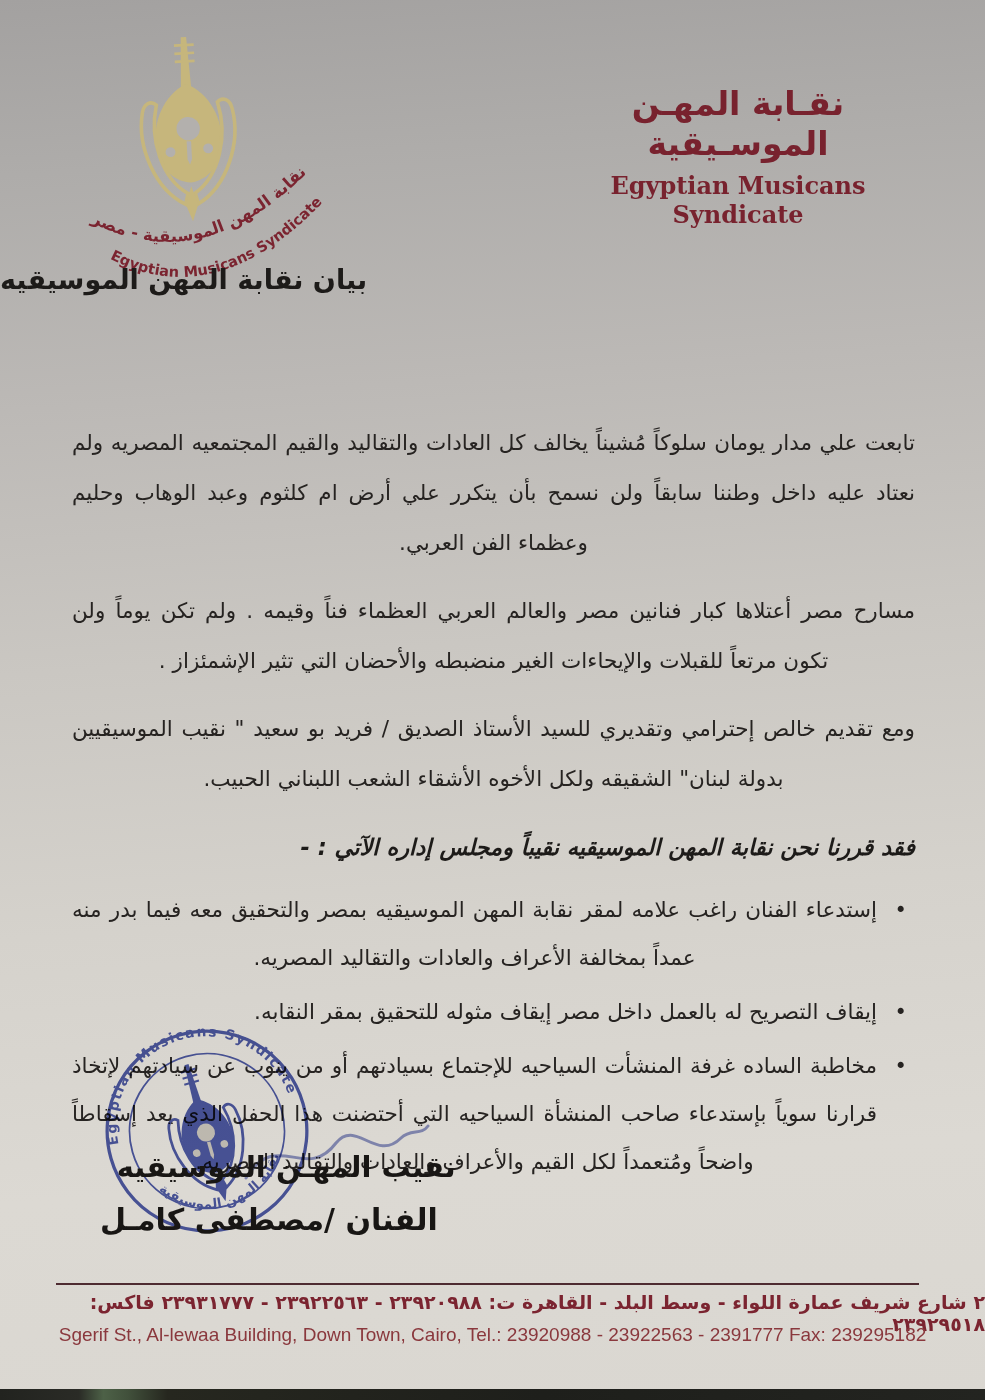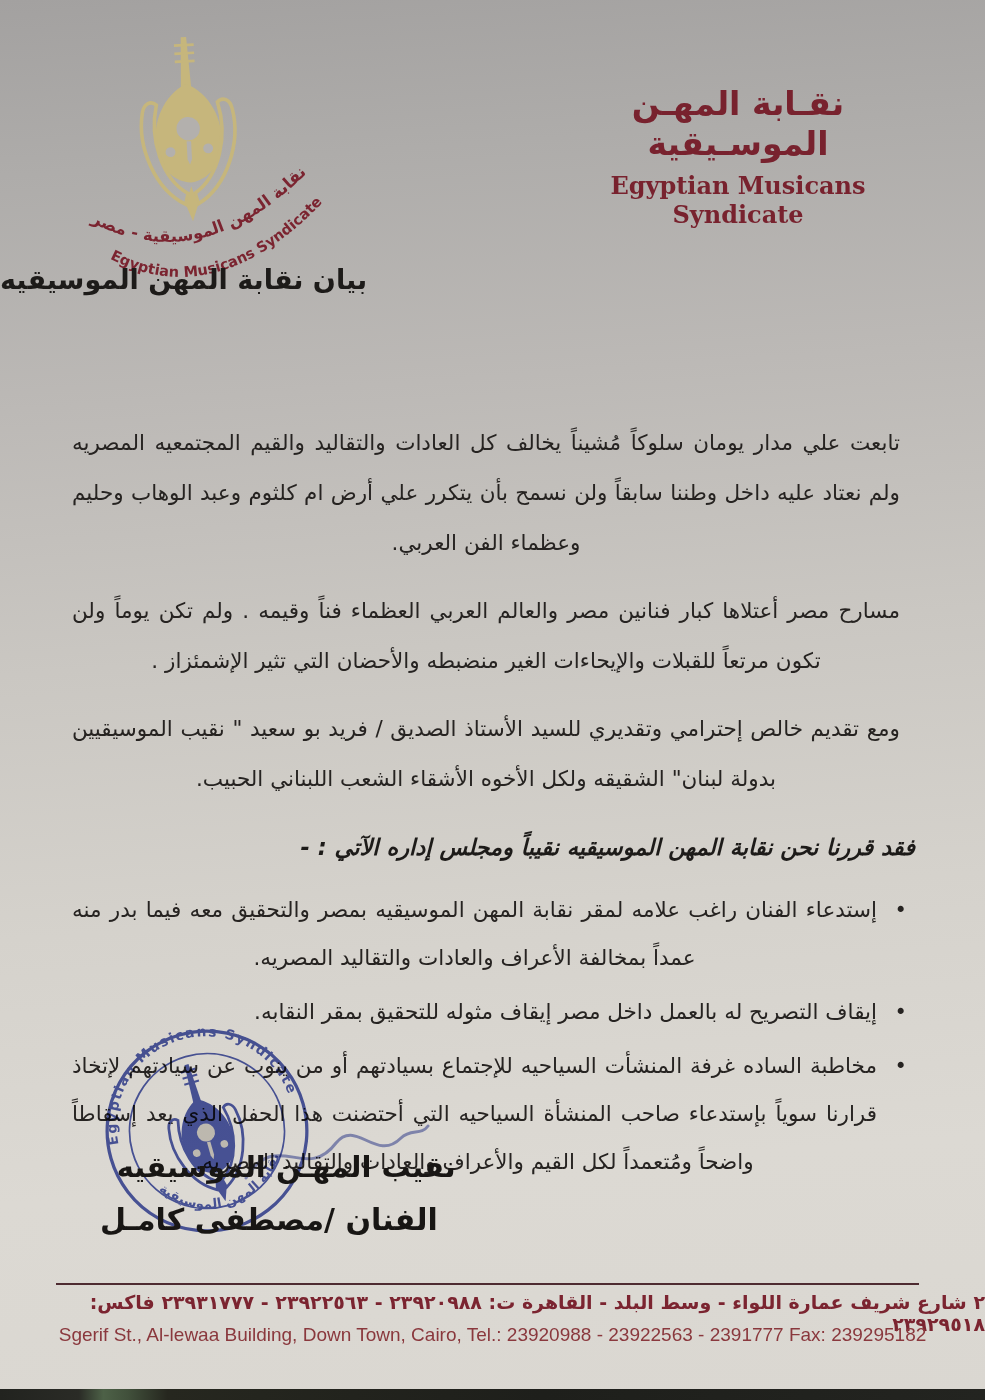--- a/index.html
+++ b/index.html
@@ -28,21 +28,21 @@
 
   
   .h-center{position:absolute;left:0;width:100%;text-align:left;direction:rtl;
             color:#1d1b19;font-weight:bold;}
   .h1{top:264px;font-size:27px;}
   .h2{top:351px;font-size:27px;}
 
   
   .content{position:absolute;left:72px;right:70px;top:418px;direction:rtl;color:#262321;}
   .body-p{
-    margin:0 15px 18px 0;font-size:21.5px;line-height:50px;
+    margin:0 0 18px 0;font-size:21.5px;line-height:50px;
     text-align:justify;text-align-last:center;
   }
   .decision{
     margin:2px 0 14px 0;font-size:22.5px;line-height:50px;font-weight:bold;
     color:#1d1b19;text-align:right;font-style:italic;
   }
   .bullet{position:relative;padding-right:38px;margin-bottom:6px;
     font-size:21.5px;line-height:48px;text-align:justify;text-align-last:center;}
   .bullet.single{text-align-last:right;}
   .bullet .dot{position:absolute;right:8px;top:0;font-size:21px;line-height:48px;}

